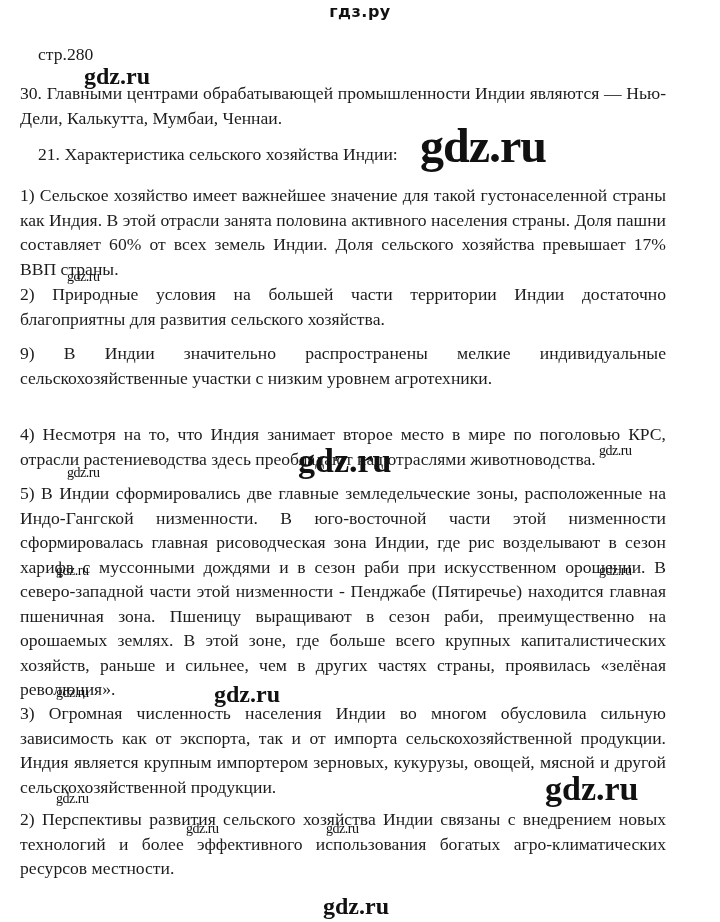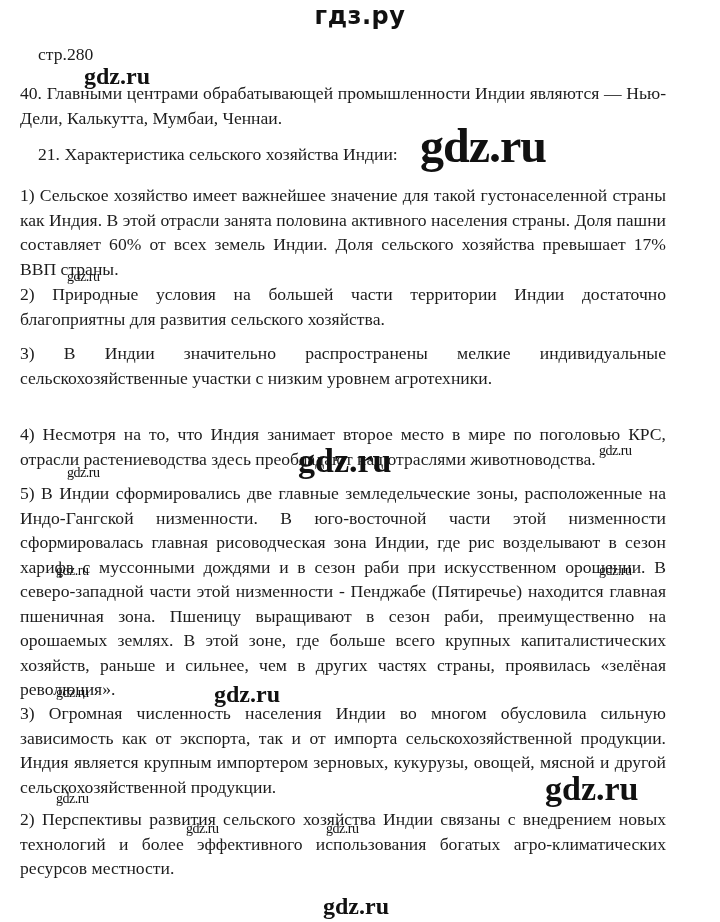--- a/index.html
+++ b/index.html
@@ -1,19 +1,19 @@
 <!DOCTYPE html>
 <html><head>
 <meta charset="utf-8">
 <style>
   html, body { margin: 0; padding: 0; background: #ffffff; }
   body { width: 720px; height: 922px; position: relative; overflow: hidden; color: #1a1a1a; }
   .site-header {
     position: absolute; left: 0; top: 0; width: 720px; text-align: center;
-    font-family: "DejaVu Sans", sans-serif; font-weight: bold; font-size: 24px;
+    font-family: "DejaVu Sans", sans-serif; font-weight: bold; font-size: 16px;
     color: #111; top: 2px; letter-spacing: 0.5px;
   }
   .doc {
     position: absolute; left: 20px; top: 0; width: 646px;
     font-family: "Liberation Serif", serif; font-size: 17.6px; color: #1c1c1c;
   }
   .line { position: absolute; left: 0; white-space: nowrap; margin-left: 18px; }
   .para { position: absolute; left: 0; width: 646px; line-height: 24.5px; text-align: justify; }
   .para.last-left { text-align-last: left; }
   .wm {
@@ -26,27 +26,27 @@
   .wm.xlarge { font-size: 48px; font-weight: bold; letter-spacing: -1px; }
 </style>
 </head>
 <body>
 
 <div class="site-header">гдз.ру</div>
 
 <div class="doc">
   <div class="line" style="top:44px;">стр.280</div>
 
-  <div class="para last-left" style="top:81px;">40. Главными центрами обрабатывающей промышленности Индии являются — Нью-Дели, Калькутта, Мумбаи, Ченнаи.</div>
+  <div class="para last-left" style="top:81px;">30. Главными центрами обрабатывающей промышленности Индии являются — Нью-Дели, Калькутта, Мумбаи, Ченнаи.</div>
 
   <div class="line" style="top:144px;">21. Характеристика сельского хозяйства Индии:</div>
 
   <div class="para last-left" style="top:183px;">1) Сельское хозяйство имеет важнейшее значение для такой густонаселенной страны как Индия. В этой отрасли занята половина активного населения страны. Доля пашни составляет 60% от всех земель Индии. Доля сельского хозяйства превышает 17% ВВП страны.</div>
   <div class="para last-left" style="top:282px;">2) Природные условия на большей части территории Индии достаточно благоприятны для развития сельского хозяйства.</div>
-  <div class="para last-left" style="top:341px;">3) В Индии значительно распространены мелкие индивидуальные сельскохозяйственные участки с низким уровнем агротехники.</div>
+  <div class="para last-left" style="top:341px;">9) В Индии значительно распространены мелкие индивидуальные сельскохозяйственные участки с низким уровнем агротехники.</div>
   <div class="para last-left" style="top:422px;">4) Несмотря на то, что Индия занимает второе место в мире по поголовью КРС, отрасли растениеводства здесь преобладают над отраслями животноводства.</div>
   <div class="para last-left" style="top:481px;">5) В Индии сформировались две главные земледельческие зоны, расположенные на Индо-Гангской низменности. В юго-восточной части этой низменности сформировалась главная рисоводческая зона Индии, где рис возделывают в сезон харифа с муссонными дождями и в сезон раби при искусственном орошении. В северо-западной части этой низменности - Пенджабе (Пятиречье) находится главная пшеничная зона. Пшеницу выращивают в сезон раби, преимущественно на орошаемых землях. В этой зоне, где больше всего крупных капиталистических хозяйств, раньше и сильнее, чем в других частях страны, проявилась «зелёная революция».</div>
   <div class="para last-left" style="top:701px;">3) Огромная численность населения Индии во многом обусловила сильную зависимость как от экспорта, так и от импорта сельскохозяйственной продукции. Индия является крупным импортером зерновых, кукурузы, овощей, мясной и другой сельскохозяйственной продукции.</div>
   <div class="para last-left" style="top:807px;">2) Перспективы развития сельского хозяйства Индии связаны с внедрением новых технологий и более эффективного использования богатых агро-климатических ресурсов местности.</div>
 </div>
 
 <div class="wm medium" style="left:84px; top:64px;">gdz.ru</div>
 <div class="wm xlarge" style="left:420px; top:122px;">gdz.ru</div>
 <div class="wm small" style="left:67px; top:270px;">gdz.ru</div>
 <div class="wm large" style="left:298px; top:444px;">gdz.ru</div>

